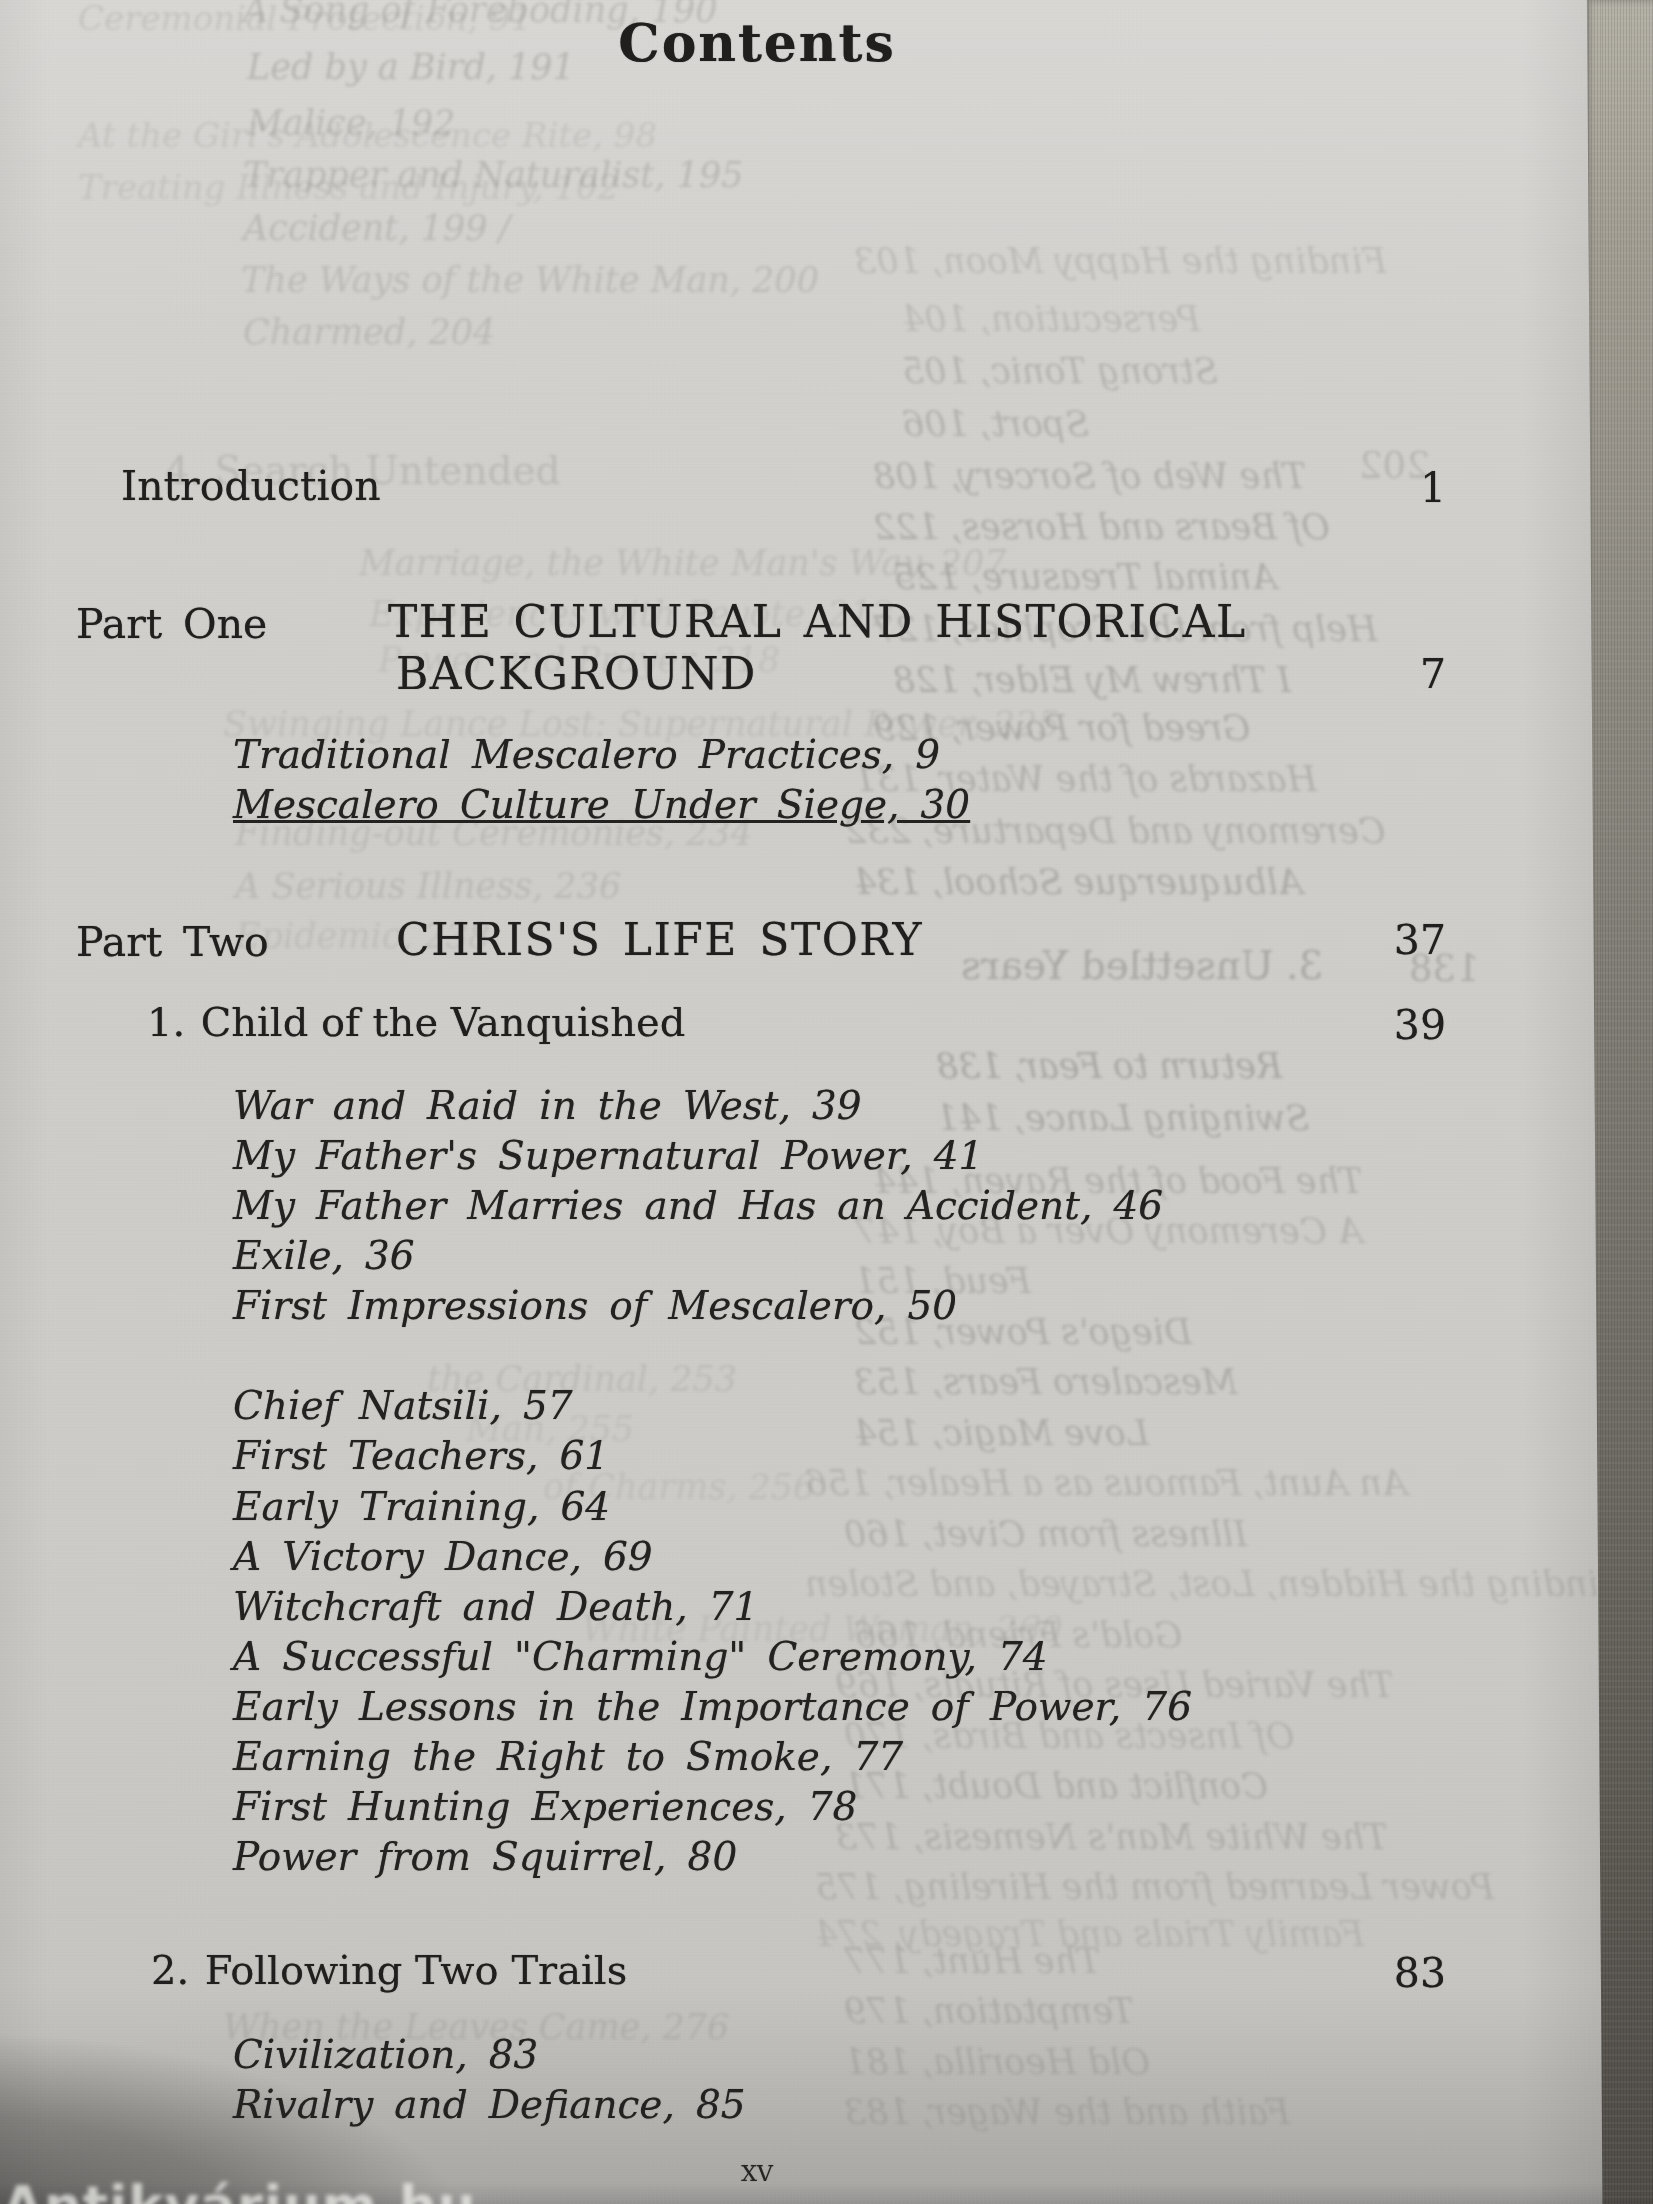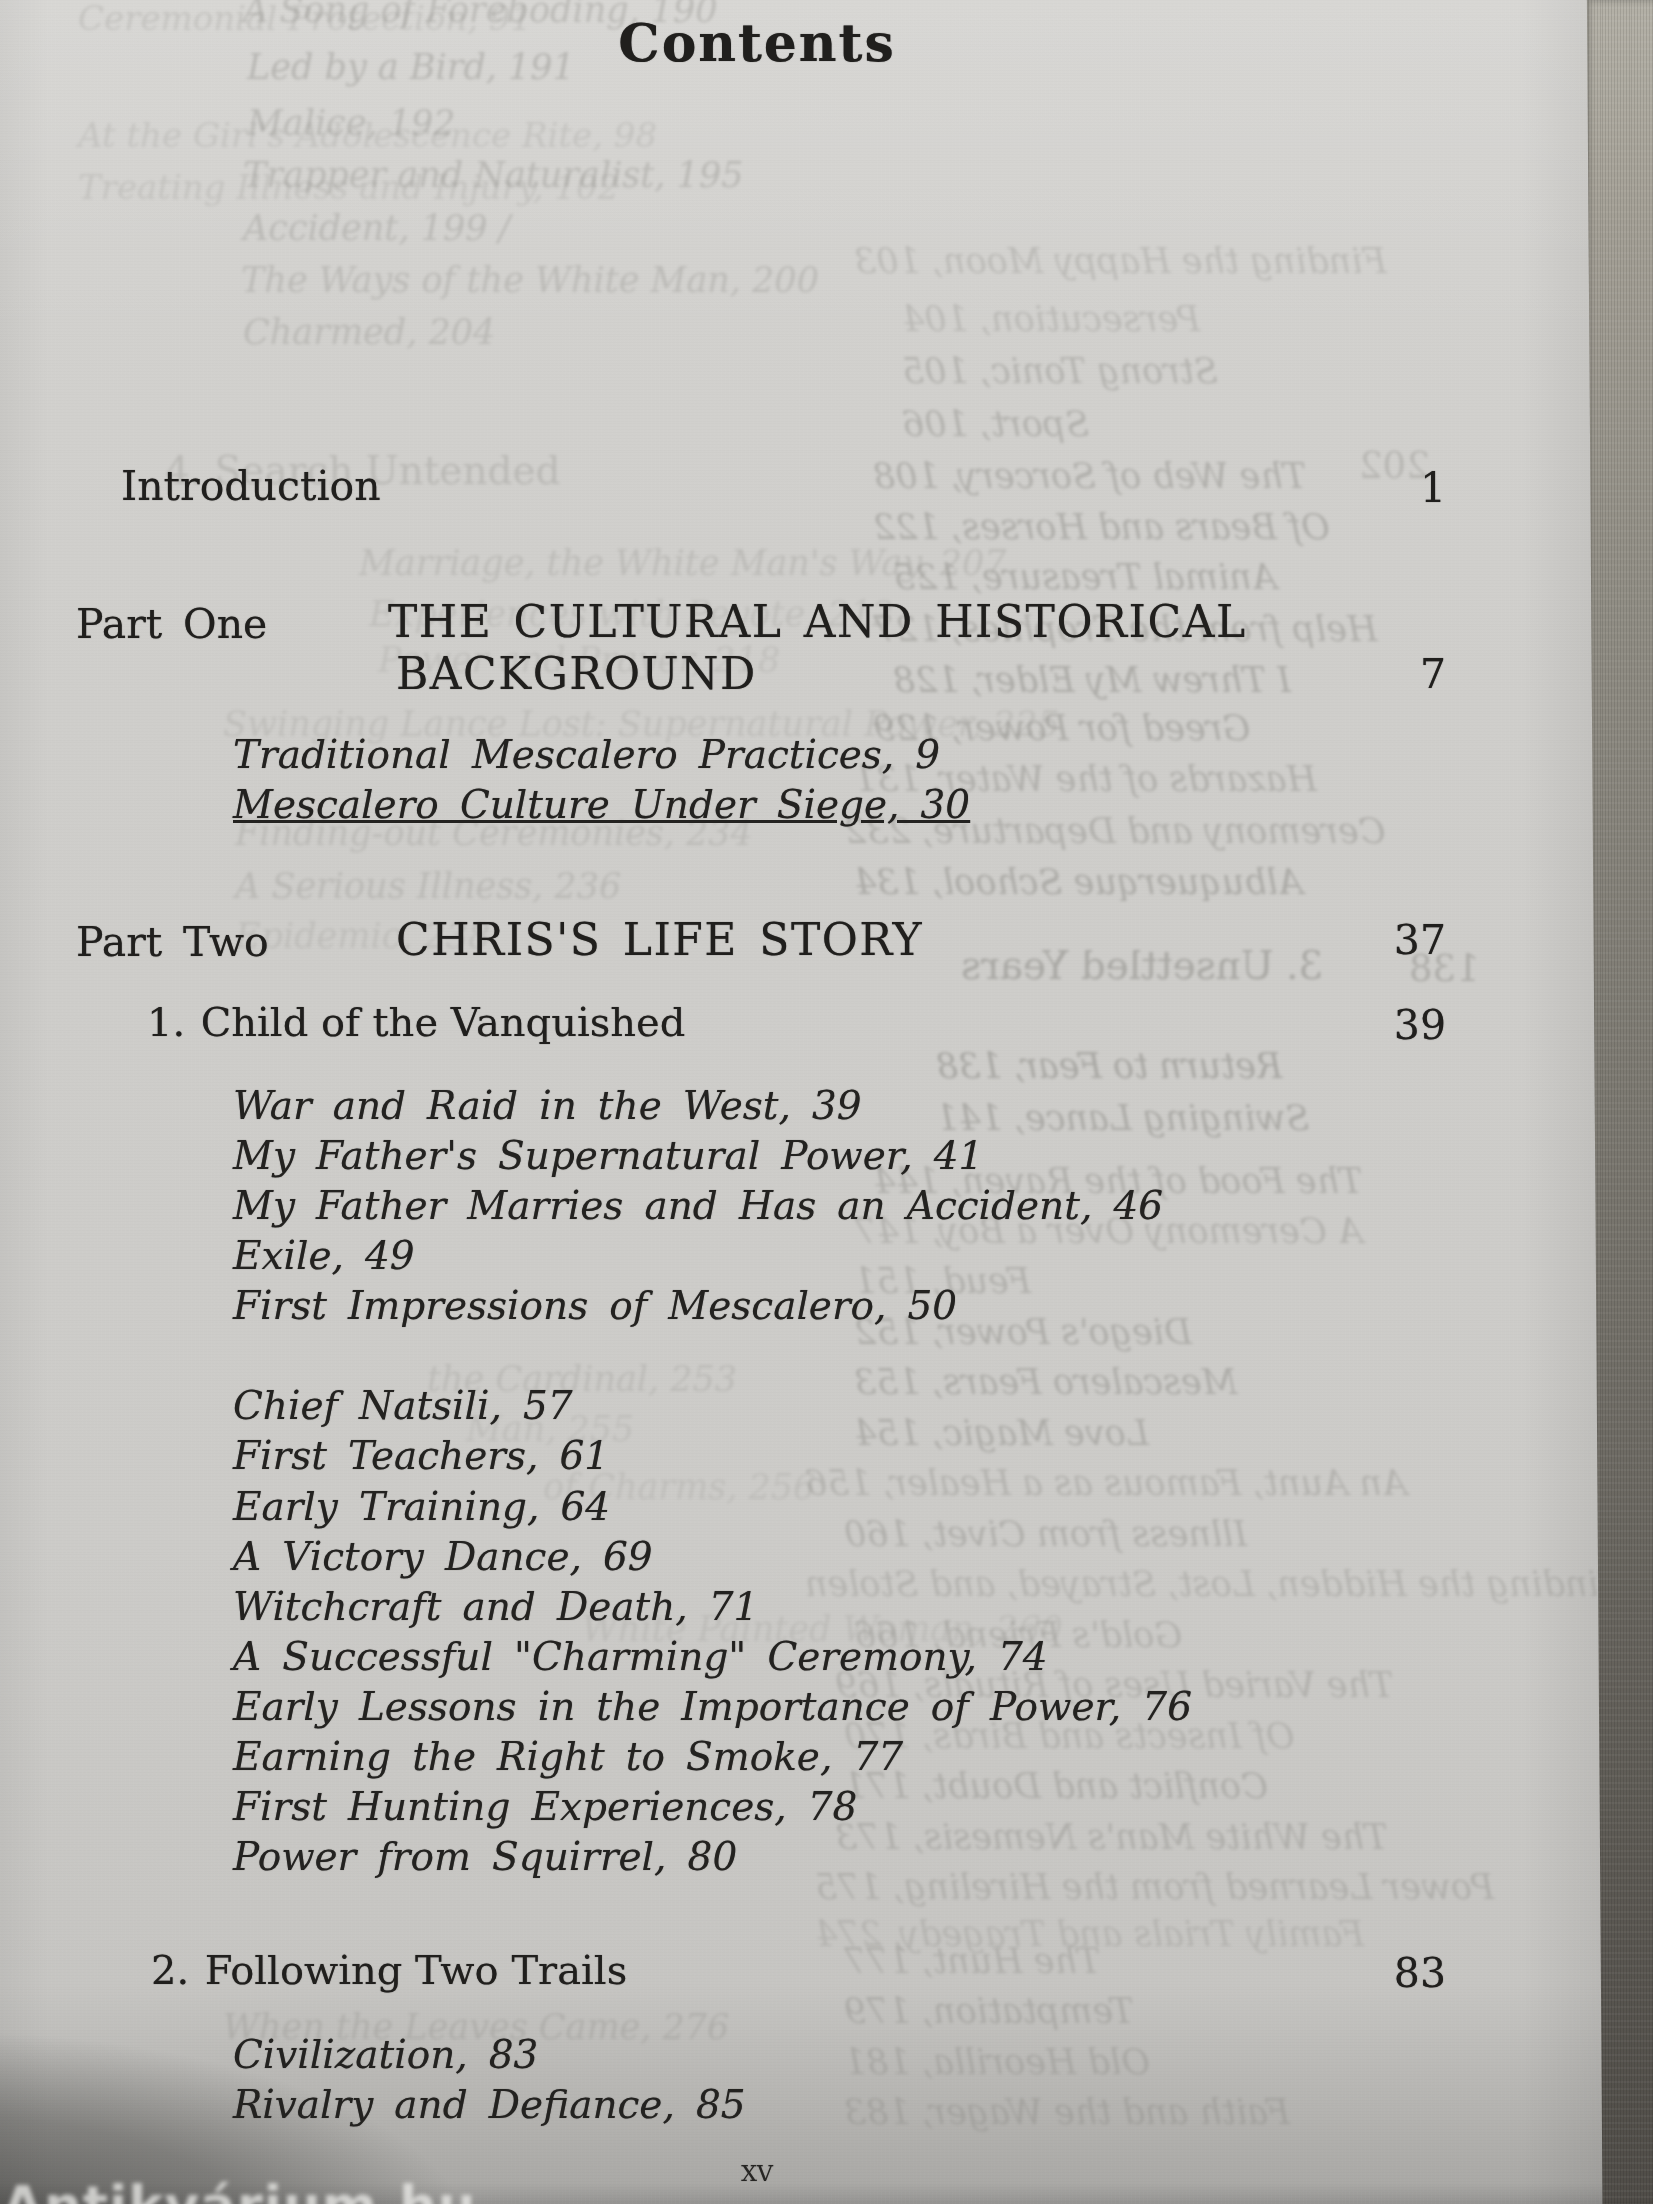--- a/index.html
+++ b/index.html
@@ -136,21 +136,21 @@
     <div class="pnum" style="top:1949px;">83</div>
 
     <div class="layer">
         <div class="sect" style="left: 233px; top: 732px;">Traditional Mescalero Practices, 9</div>
         <div class="sect" style="left: 233px; top: 782px; text-decoration: underline;">Mescalero Culture Under Siege, 30</div>
       </div>
     <div class="layer">
         <div class="sect" style="left: 233px; top: 1083px;">War and Raid in the West, 39</div>
         <div class="sect" style="left: 233px; top: 1133px;">My Father's Supernatural Power, 41</div>
         <div class="sect" style="left: 233px; top: 1183px;">My Father Marries and Has an Accident, 46</div>
-        <div class="sect" style="left: 233px; top: 1233px;">Exile, 49</div>
+        <div class="sect" style="left: 233px; top: 1233px;">Exile, 36</div>
         <div class="sect" style="left: 233px; top: 1283px;">First Impressions of Mescalero, 50</div>
         <div class="sect" style="left: 233px; top: 1383px;">Chief Natsili, 57</div>
         <div class="sect" style="left: 233px; top: 1433px;">First Teachers, 61</div>
         <div class="sect" style="left: 233px; top: 1484px;">Early Training, 64</div>
         <div class="sect" style="left: 233px; top: 1534px;">A Victory Dance, 69</div>
         <div class="sect" style="left: 233px; top: 1584px;">Witchcraft and Death, 71</div>
         <div class="sect" style="left: 233px; top: 1634px;">A Successful "Charming" Ceremony, 74</div>
         <div class="sect" style="left: 233px; top: 1684px;">Early Lessons in the Importance of Power, 76</div>
         <div class="sect" style="left: 233px; top: 1734px;">Earning the Right to Smoke, 77</div>
         <div class="sect" style="left: 233px; top: 1784px;">First Hunting Experiences, 78</div>

